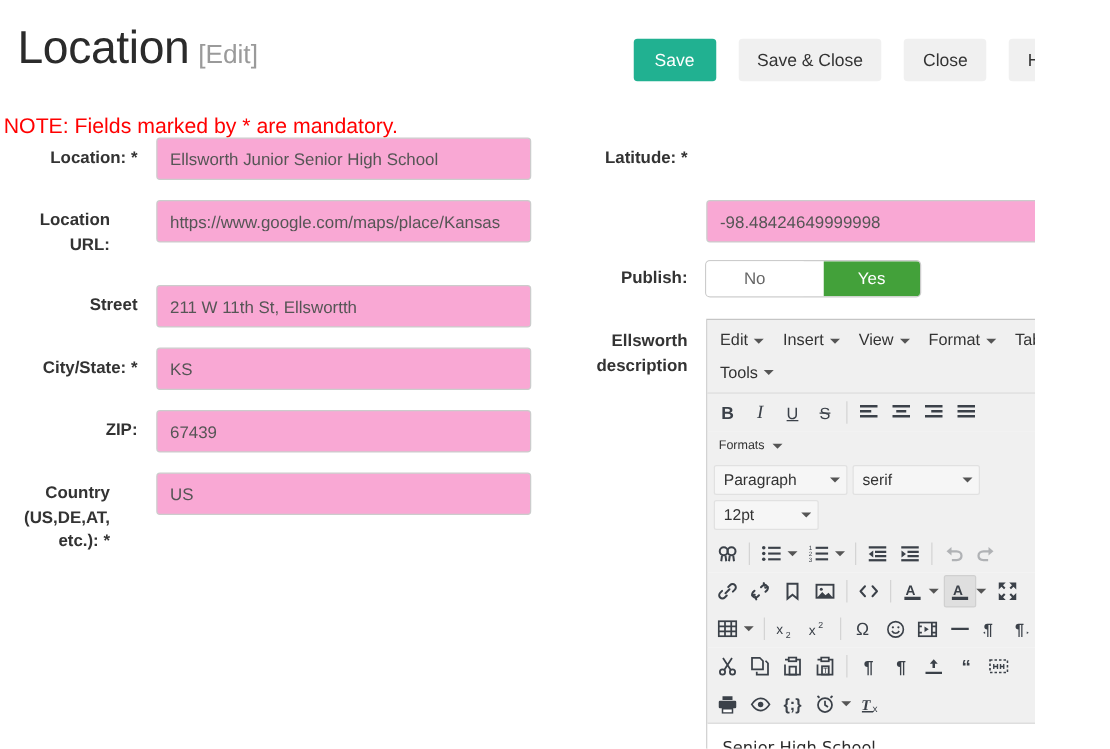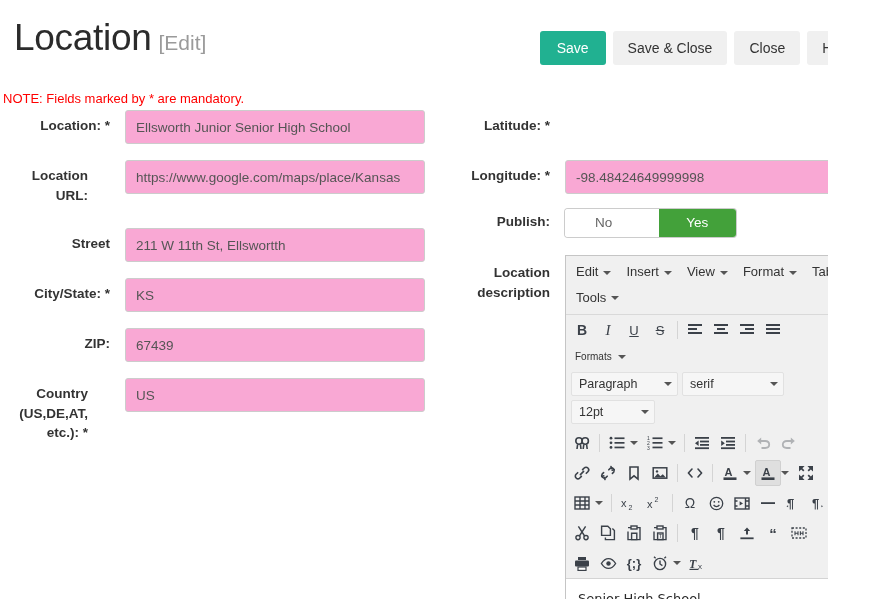--- a/index.html
+++ b/index.html
@@ -37,21 +37,21 @@
   .title-edit {
     font-size: 21px;
     color: #9a9a9a;
     margin-left: 7px;
   }
 
   .btn-bar {
     position: absolute;
     right: 22px; top: 31px;
     display: flex;
-    gap: 7px;
+    gap: 18px;
   }
   .btn {
     border: none;
     border-radius: 3px;
     font-family: "Liberation Sans", sans-serif;
     font-size: 14px;
     line-height: 1;
     padding: 10px 15px;
     cursor: pointer;
     background: #f0f0f0;
@@ -60,21 +60,21 @@
   }
   .btn-primary {
     background: #21b191;
     color: #ffffff;
     padding: 10px 17px;
   }
 
   .note {
     position: absolute;
     left: 3px; top: 91px;
-    font-size: 13px;
+    font-size: 17px;
     color: #ff0000;
   }
 
   
   .form-col {
     position: absolute;
     top: 110px;
   }
   .col-left  { left: 0px;   width: 440px; }
   .col-right { left: 440px; width: 448px; }
@@ -318,34 +318,33 @@
 
   </div>
 
   <div class="form-col col-right">
 
     <div class="field-row">
       <div class="field-label">Latitude: *</div>
     </div>
 
     <div class="field-row" style="margin-bottom:15px">
-      <div class="field-label">Longitude: *</div>
       <input class="text-input" type="text" value="-98.48424649999998" style="">
     </div>
 
     <div class="field-row" style="min-height:30px;margin-bottom:16px">
       <div class="field-label" style="top:3px">Publish:</div>
       <div class="toggle-group">
         <button class="toggle-btn">No</button>
         <button class="toggle-btn active">Yes</button>
       </div>
     </div>
 
     <div class="editor-row">
-      <div class="editor-label">Location description</div>
+      <div class="editor-label">Ellsworth description</div>
 
       <div class="mce-box">
 
         <div class="mce-menubar">
           <div class="mce-menuitem"><span>Edit</span><span class="caret"></span></div>
           <div class="mce-menuitem"><span>Insert</span><span class="caret"></span></div>
           <div class="mce-menuitem"><span>View</span><span class="caret"></span></div>
           <div class="mce-menuitem"><span>Format</span><span class="caret"></span></div>
           <div class="mce-menuitem"><span>Table</span><span class="caret"></span></div>
           <div class="mce-menuitem"><span>Tools</span><span class="caret"></span></div>

